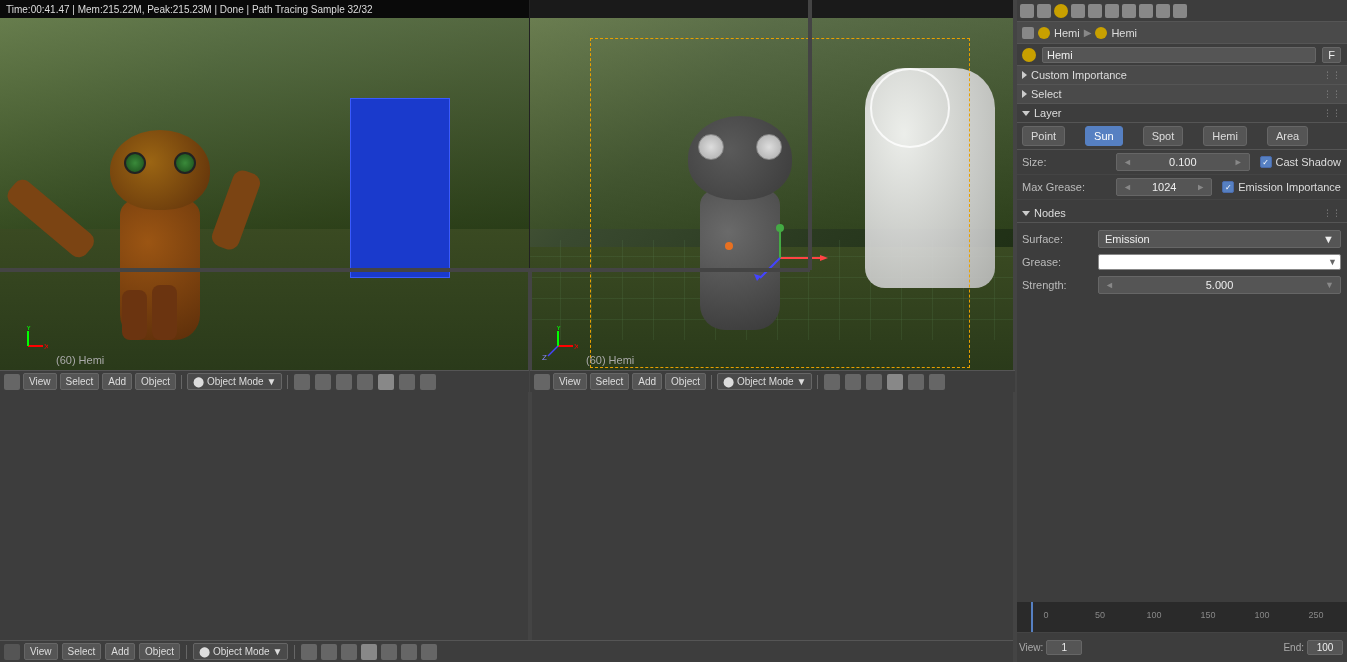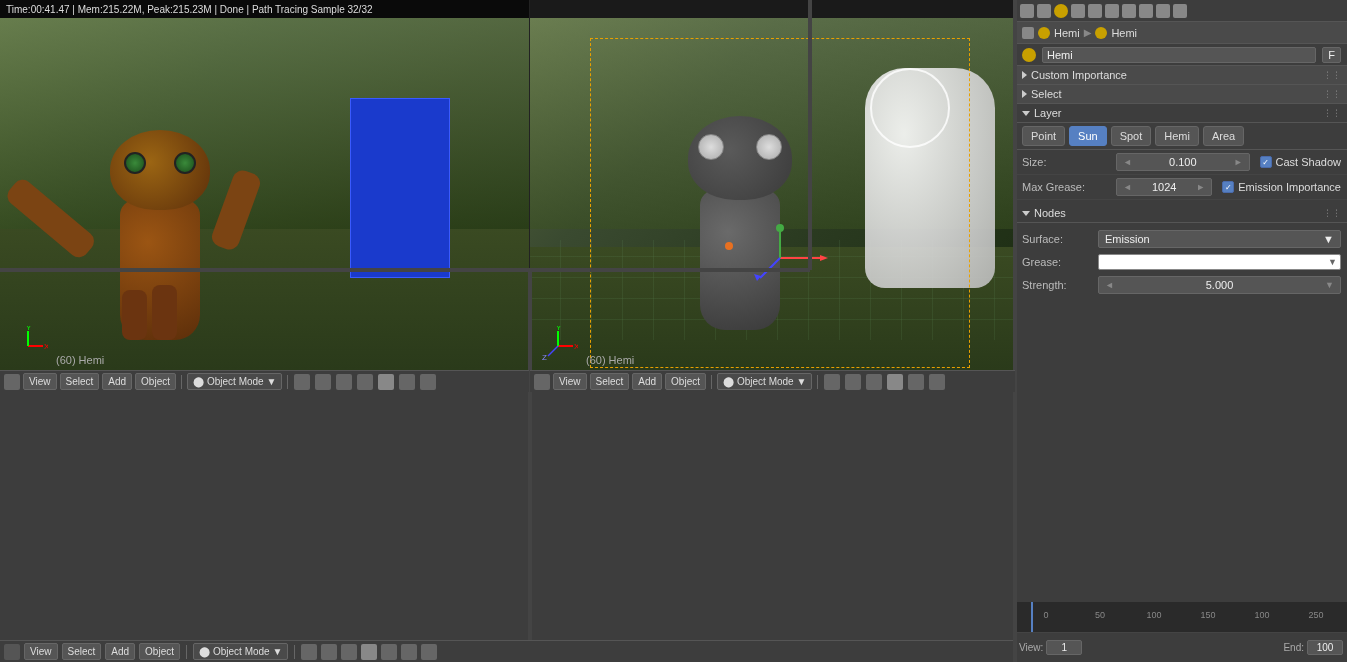--- a/index.html
+++ b/index.html
@@ -301,21 +301,21 @@
       background: #4a4a4a;
       cursor: pointer;
       font-size: 11px;
       gap: 4px;
     }
 
     
     .lamp-tabs {
       display: flex;
       padding: 3px 6px;
-      gap: 4px;
+      gap: 20px;
       background: #3d3d3d;
       border-bottom: 1px solid #555;
     }
     .lamp-tab {
       padding: 3px 8px;
       border-radius: 3px;
       font-size: 11px;
       background: #555;
       border: 1px solid #666;
       cursor: pointer;

